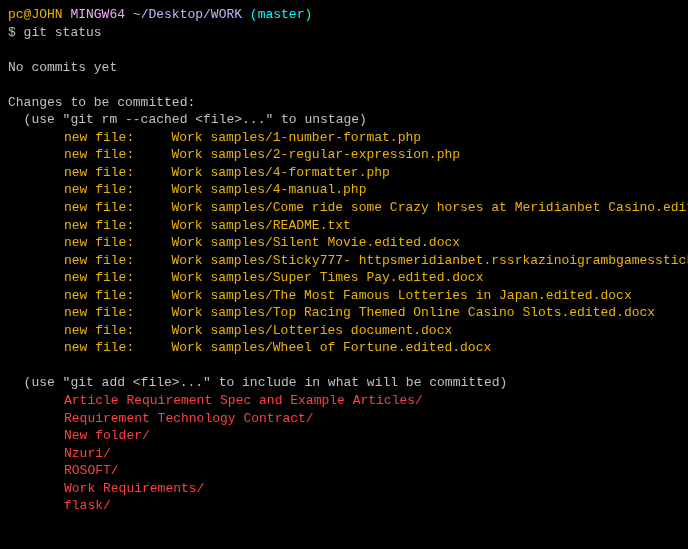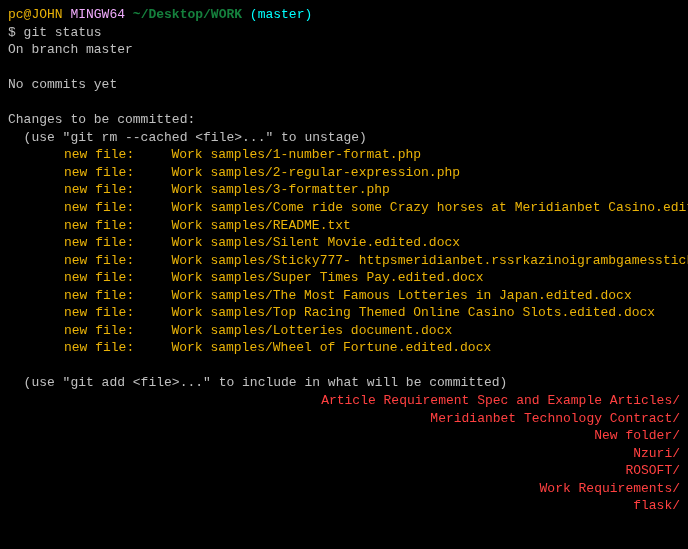--- a/index.html
+++ b/index.html
@@ -16,72 +16,72 @@
       width: 688px;
       height: 549px;
       overflow: hidden;
       color: #c0c0c0;
     }
     .line {
       white-space: pre;
     }
     .green { color: #eab308; }
     .magenta { color: #f0abfc; }
-    .yellow { color: #15803d; font-weight: bold; }
+    .yellow { color: #c4b5fd; }
     .cyan { color: #00ffff; }
     .white { color: #c0c0c0; }
-    .red { color: #ff4040; text-align: right; }
+    .red { color: #ff4040; }
     .spacer {
       height: 1.35em;
     }
     .indent2 { padding-left: 56px; }
     .file-label { display: inline-block; width: 84px; }
   </style>
 </head>
 <body>
 
 <div>
 
   <div class="line"><span class="green">pc@JOHN</span><span class="magenta"> MINGW64 </span><span class="yellow">~/Desktop/WORK</span><span class="cyan"> (master)</span></div>
 
   <div class="line"><span class="white">$ </span><span class="white">git status</span></div>
 
-  <div class="line white">On branch master</div>
 
   <div class="spacer"></div>
 
   <div class="line white">No commits yet</div>
 
   <div class="spacer"></div>
 
   <div class="line white">Changes to be committed:</div>
   <div class="line white">  (use "git rm --cached &lt;file&gt;..." to unstage)</div>
 
   <div id="staged-list">
       <div class="line indent2 green"><span class="file-label">new file:</span>   <span>Work samples/1-number-format.php</span></div>
       <div class="line indent2 green"><span class="file-label">new file:</span>   <span>Work samples/2-regular-expression.php</span></div>
-      <div class="line indent2 green"><span class="file-label">new file:</span>   <span>Work samples/3-formatter.php</span></div>
+      <div class="line indent2 green"><span class="file-label">new file:</span>   <span>Work samples/4-formatter.php</span></div>
+      <div class="line indent2 green"><span class="file-label">new file:</span>   <span>Work samples/4-manual.php</span></div>
       <div class="line indent2 green"><span class="file-label">new file:</span>   <span>Work samples/Come ride some Crazy horses at Meridianbet Casino.edited.docx</span></div>
       <div class="line indent2 green"><span class="file-label">new file:</span>   <span>Work samples/README.txt</span></div>
       <div class="line indent2 green"><span class="file-label">new file:</span>   <span>Work samples/Silent Movie.edited.docx</span></div>
       <div class="line indent2 green"><span class="file-label">new file:</span>   <span>Work samples/Sticky777- httpsmeridianbet.rssrkazinoigrambgamessticky777.docx</span></div>
       <div class="line indent2 green"><span class="file-label">new file:</span>   <span>Work samples/Super Times Pay.edited.docx</span></div>
       <div class="line indent2 green"><span class="file-label">new file:</span>   <span>Work samples/The Most Famous Lotteries in Japan.edited.docx</span></div>
       <div class="line indent2 green"><span class="file-label">new file:</span>   <span>Work samples/Top Racing Themed Online Casino Slots.edited.docx</span></div>
       <div class="line indent2 green"><span class="file-label">new file:</span>   <span>Work samples/Lotteries document.docx</span></div>
       <div class="line indent2 green"><span class="file-label">new file:</span>   <span>Work samples/Wheel of Fortune.edited.docx</span></div>
     </div>
 
   <div class="spacer"></div>
 
   <div class="line white">  (use "git add &lt;file&gt;..." to include in what will be committed)</div>
 
   <div id="untracked-list">
       <div class="line indent2 red">Article Requirement Spec and Example Articles/</div>
-      <div class="line indent2 red">Meridianbet Technology Contract/</div>
+      <div class="line indent2 red">Requirement Technology Contract/</div>
       <div class="line indent2 red">New folder/</div>
       <div class="line indent2 red">Nzuri/</div>
       <div class="line indent2 red">ROSOFT/</div>
       <div class="line indent2 red">Work Requirements/</div>
       <div class="line indent2 red">flask/</div>
     </div>
 
 </div>
 
 </body></html>

